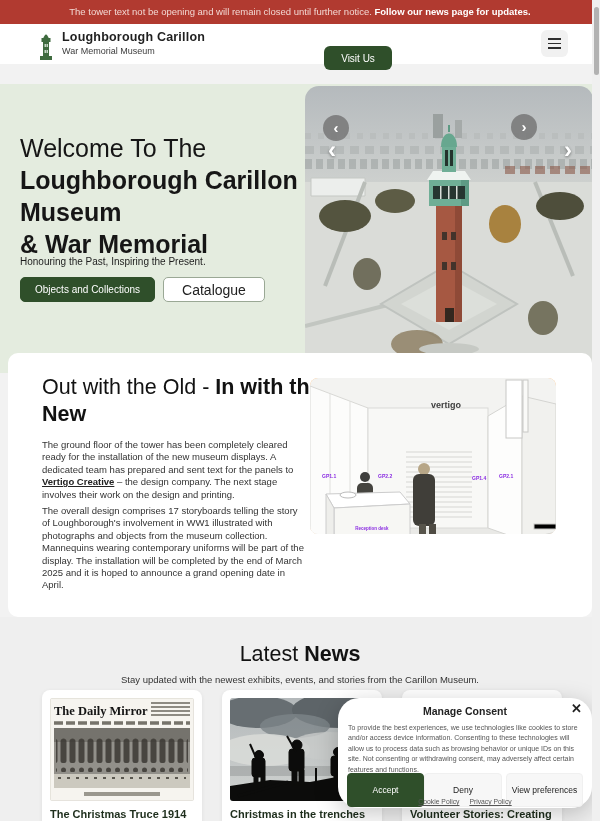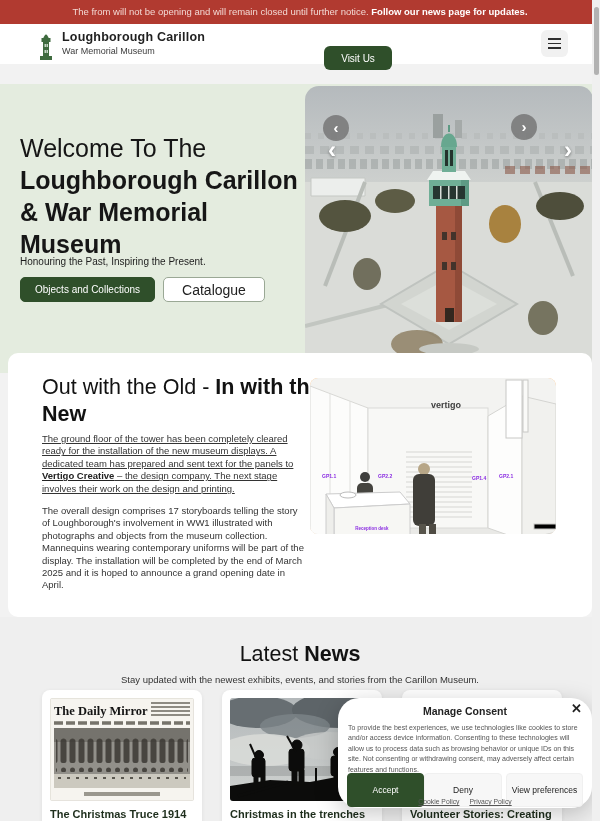--- a/index.html
+++ b/index.html
@@ -42,21 +42,21 @@
                 text-shadow:0 1px 3px rgba(0,0,0,.45); z-index:5; }
   .hero-arrow.prev { left:324px; } .hero-arrow.next { left:560px; }
 
   
   .about-card { position:absolute; left:8px; top:353px; width:584px; height:264px; background:#ffffff;
                 border-radius:10px; }
   .about-card h2 { position:absolute; left:34px; top:21px; width:280px; font-size:21.5px; line-height:27px;
                    color:#121212; font-weight:300; }
   .about-card h2 .bold { font-weight:700; }
   .about-p { position:absolute; left:34px; width:264px; font-size:9.5px; line-height:12.4px; color:#333; }
-  .about-p1 { top:80px;text-decoration:underline; } .about-p2 { top:152px; }
+  .about-p1 { top:86px; } .about-p2 { top:152px; }
   .about-link { font-weight:700; text-decoration:underline; color:#222; cursor:pointer; }
   .mockup { position:absolute; left:302px; top:25px; width:246px; height:156px; border-radius:8px;
             overflow:hidden; background:#fdba74; }
   .circle-arrow { position:absolute; width:26px; height:26px; border-radius:50%;
                   background:rgba(112,112,112,.78); color:#fff; font-size:15px; font-weight:700;
                   line-height:25px; text-align:center; cursor:pointer; z-index:5; }
   .circle-arrow.prev { left:323px; top:115px; } .circle-arrow.next { left:511px; top:114px; }
 
   
   .news { position:absolute; left:0; top:617px; width:600px; height:204px; background:#efefef; }
@@ -95,21 +95,21 @@
 
   svg { display:block; }
   .svg-label { font-family:"Liberation Sans", sans-serif; }
 </style>
 </head>
 <body>
 
 <div class="stage">
 
   <div class="banner">
-    <span>The from will not be opening and will remain closed until further notice.</span>
+    <span>The tower text not be opening and will remain closed until further notice.</span>
     <span class="bold">Follow our news page for updates.</span>
   </div>
 
   <div class="header">
     <div class="logo-wrap">
       <svg width="20" height="34" viewBox="0 0 20 34">
         <path d="M7,12 Q10,3 13,12 Z" fill="#3f6b3f"></path>
         <rect x="5.5" y="11" width="9" height="4" fill="#3f6b3f"></rect>
         <rect x="7" y="15" width="6" height="14" fill="#3f6b3f"></rect>
         <rect x="4" y="29" width="12" height="4" fill="#3f6b3f"></rect>
@@ -128,22 +128,22 @@
         <i></i>
         <i></i>
         <i></i>
       </button>
   </div>
 
   <div class="hero">
     <h1>
       <span>Welcome To The</span>
       <span class="bold-line">Loughborough Carillon</span>
+      <span class="bold-line">Museum</span>
       <span class="bold-line">&amp; War Memorial</span>
-      <span class="bold-line">Museum</span>
     </h1>
     <div class="hero-tagline">Honouring the Past, Inspiring the Present.</div>
     <div class="hero-btns">
       <button class="btn-primary">Objects and Collections</button>
       <button class="btn-outline">Catalogue</button>
     </div>
 
     <div class="hero-img">
       <svg width="288" height="287" viewBox="0 0 288 287">
         <defs>

